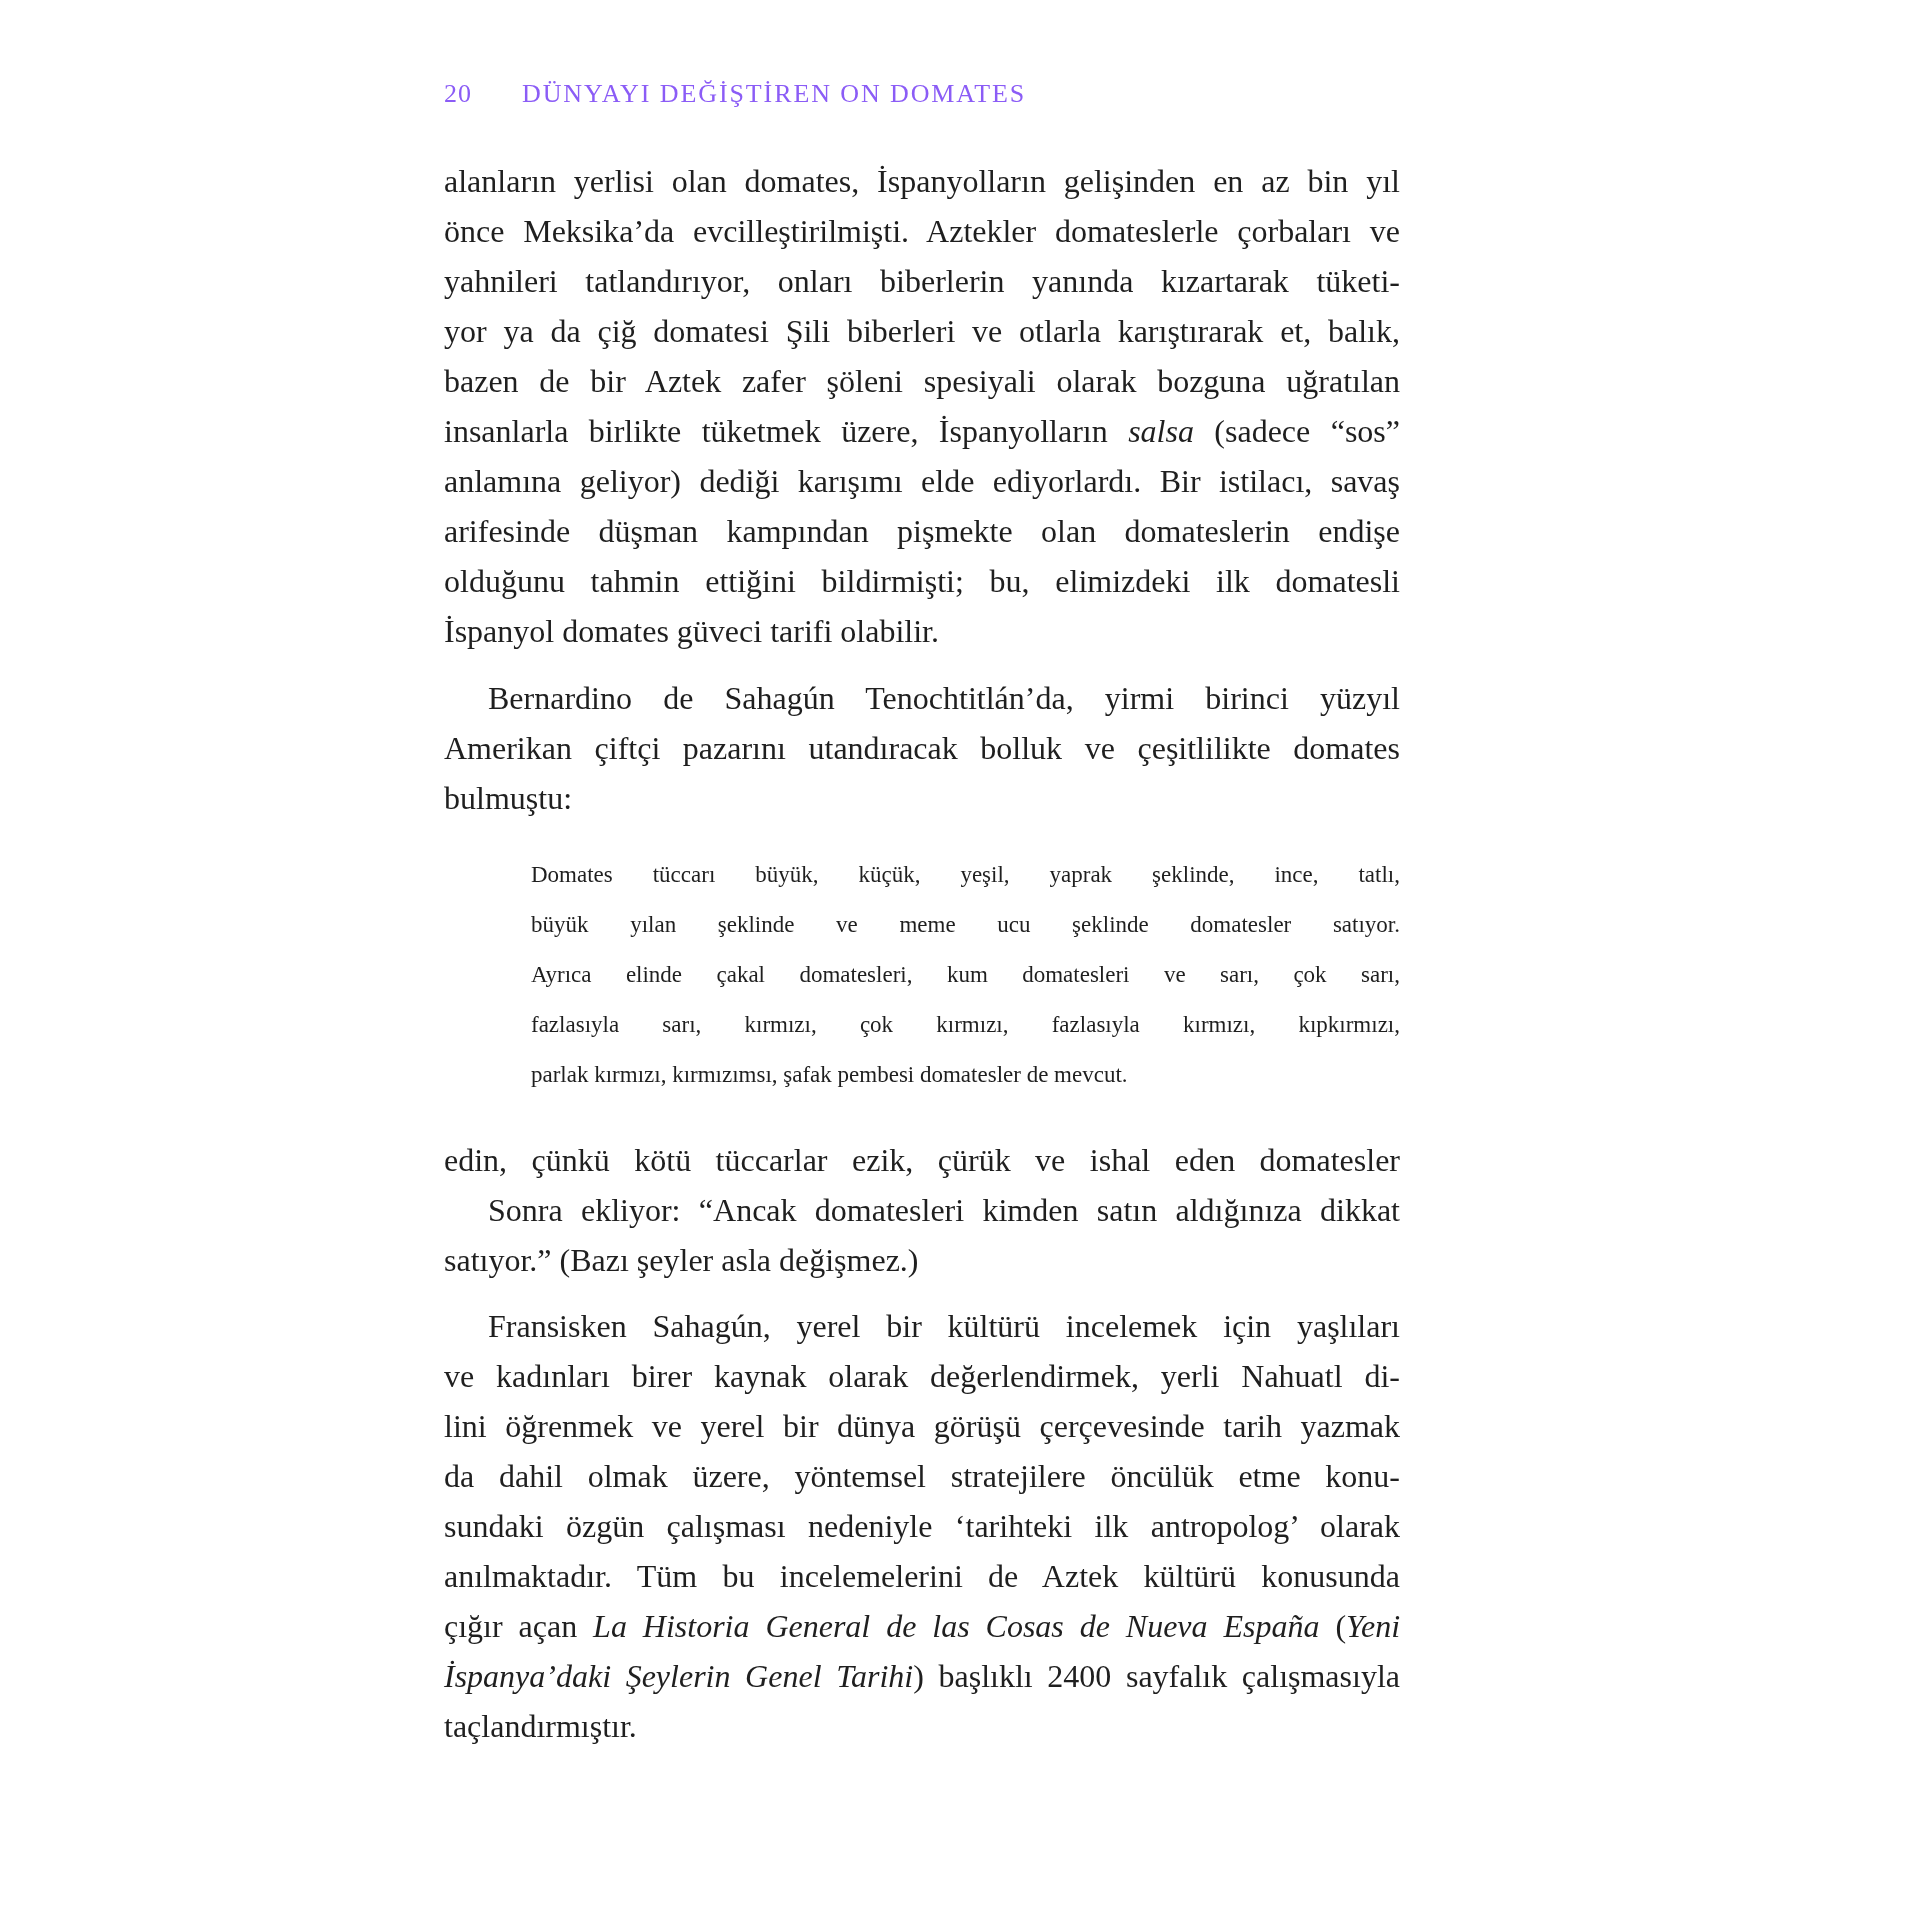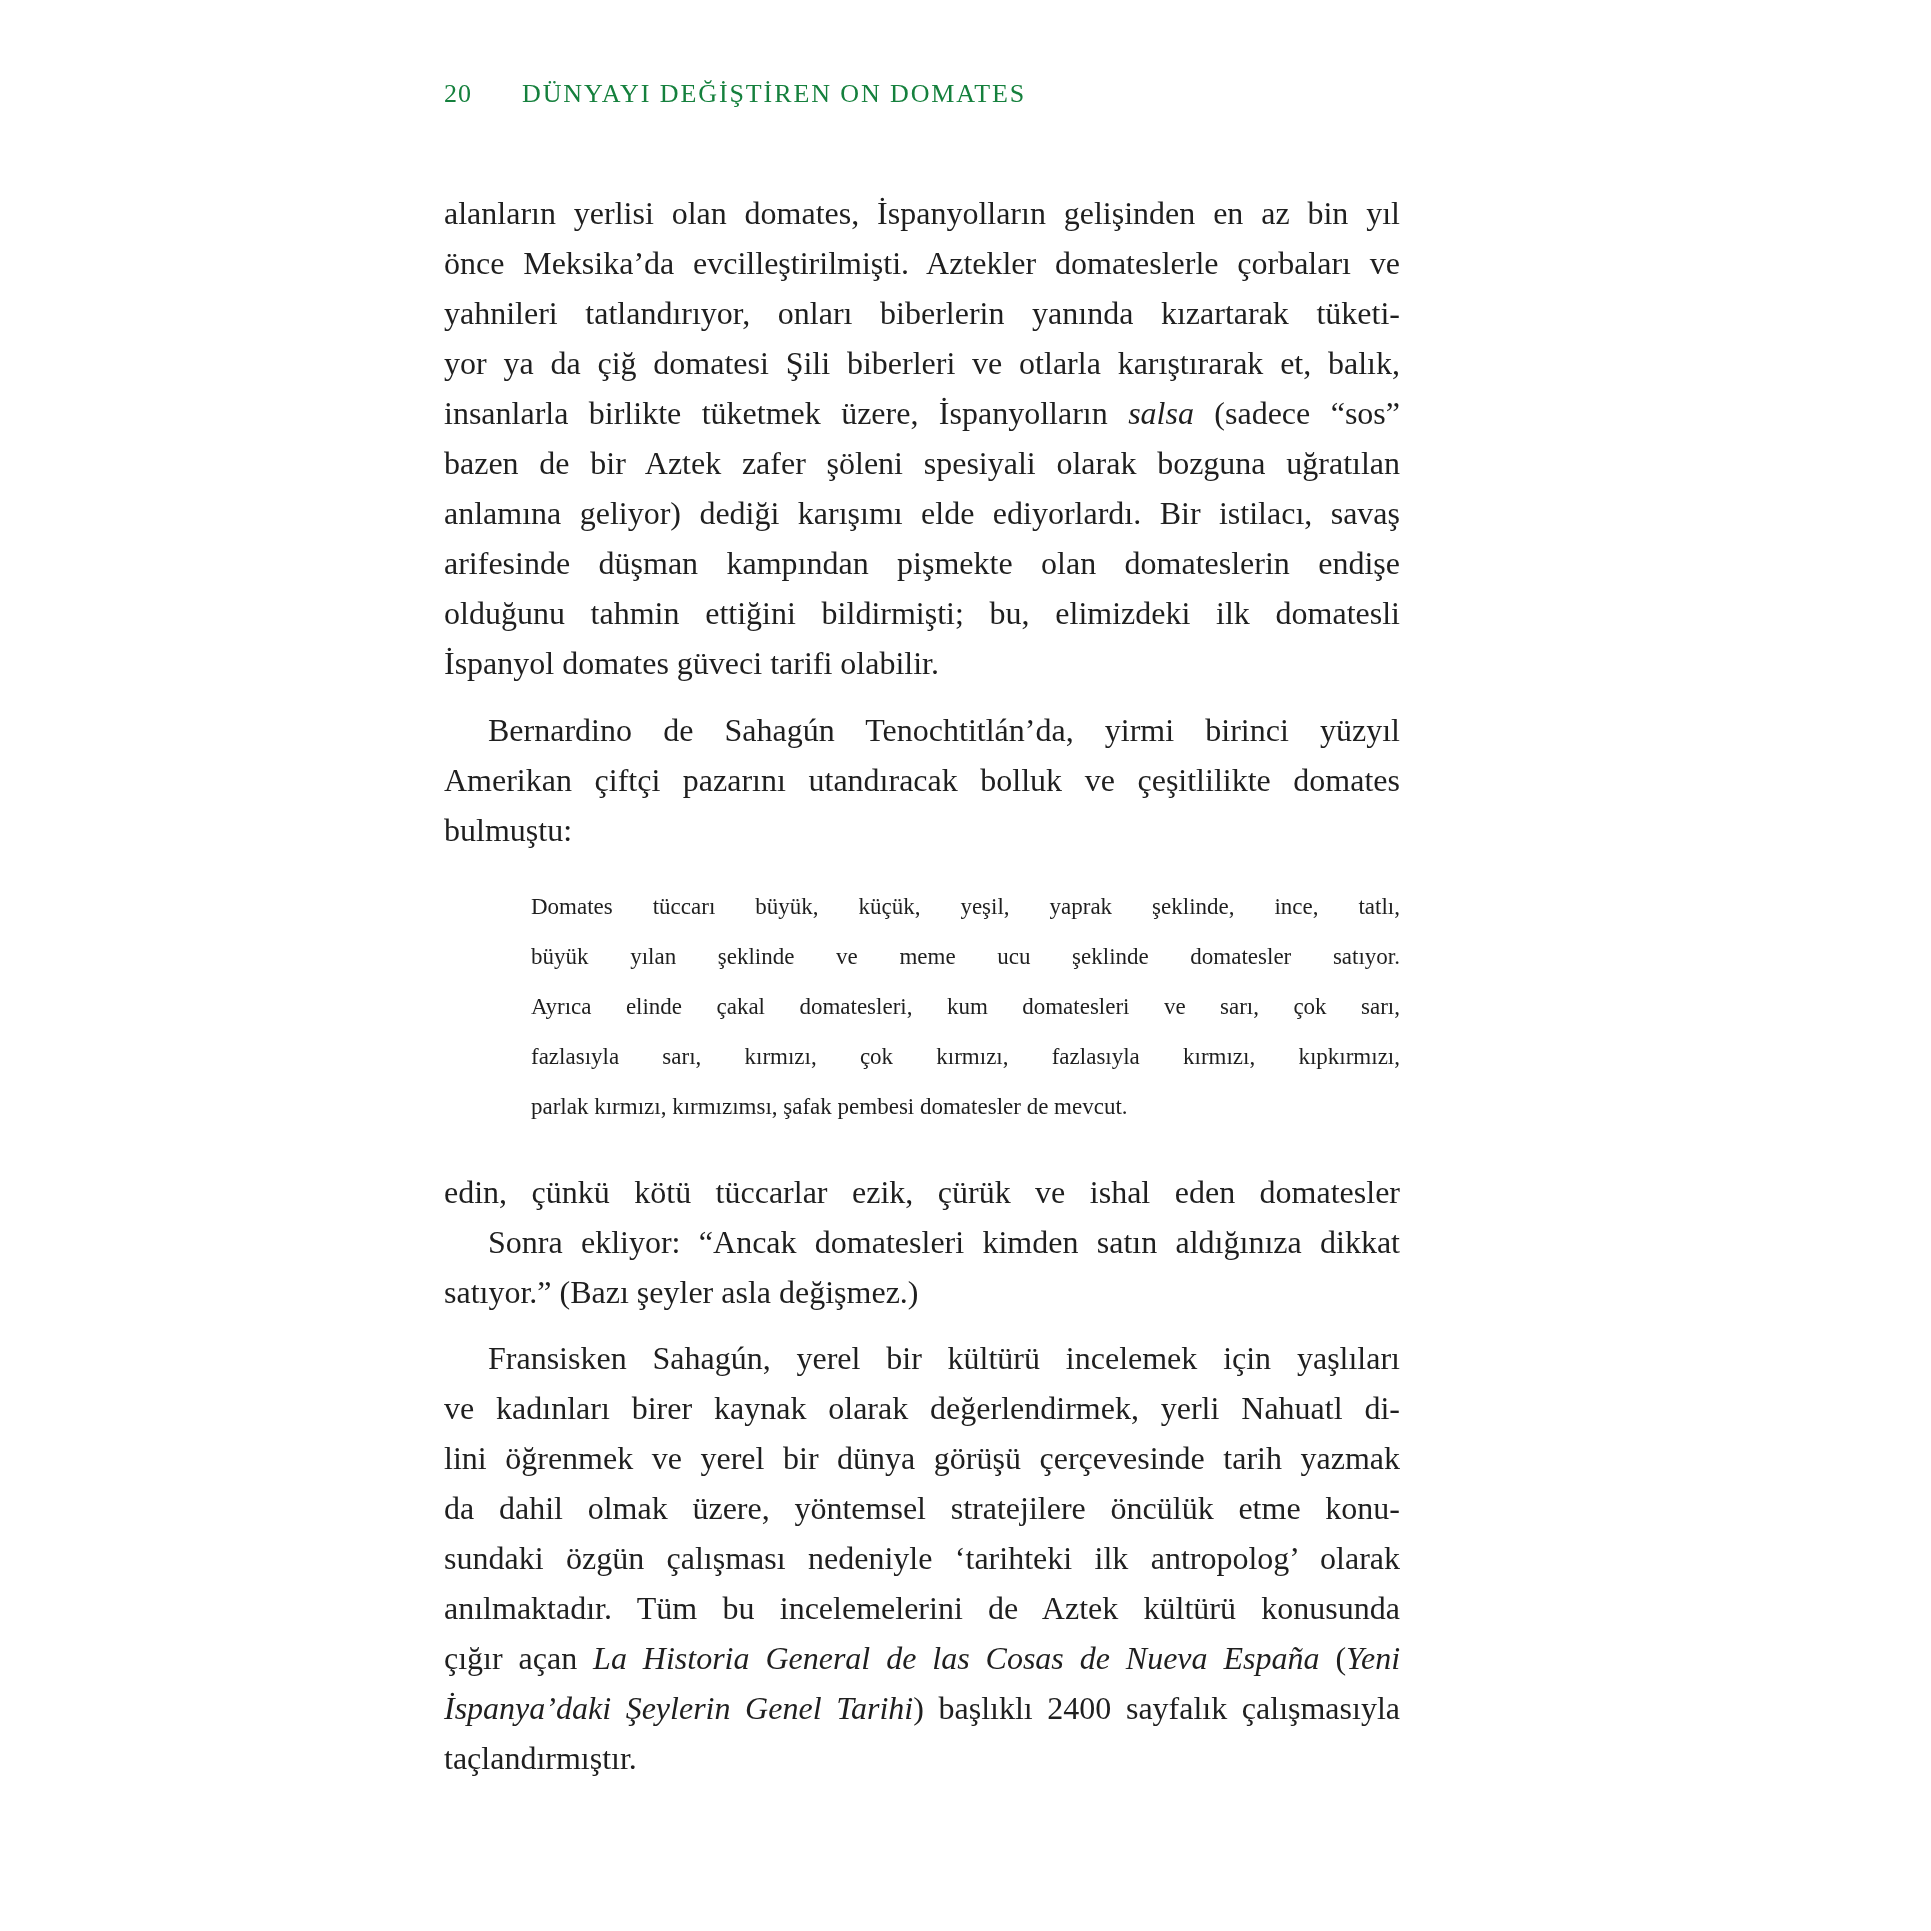--- a/index.html
+++ b/index.html
@@ -19,25 +19,25 @@
     color: #1f1f1f;
   }
   .content {
     position: absolute;
     left: 444px;
     top: 79px;
     width: 956px;
   }
   .header {
     height: 33px;
-    margin-bottom: 76px;
+    margin-bottom: 44px;
     font-size: 26px;
     letter-spacing: 1.9px;
     white-space: nowrap;
-    color: #15803d;
+    color: #8b5cf6;
   }
   .header .pagenum {
     letter-spacing: 1px;
     margin-right: 50px;
   }
   .para {
     font-size: 32px;
     line-height: 50px;
   }
   .p2 { margin-top: 17.4px; }
@@ -69,22 +69,22 @@
 
     <div class="header">
       <span class="pagenum">20</span><span>DÜNYAYI DEĞİŞTİREN ON DOMATES</span>
     </div>
 
     <div class="para p1">
         <div class="ln">alanların yerlisi olan domates, İspanyolların gelişinden en az bin yıl</div>
         <div class="ln">önce Meksika’da evcilleştirilmişti. Aztekler domateslerle çorbaları ve</div>
         <div class="ln">yahnileri tatlandırıyor, onları biberlerin yanında kızartarak tüketi-</div>
         <div class="ln">yor ya da çiğ domatesi Şili biberleri ve otlarla karıştırarak et, balık,</div>
+        <div class="ln">bazen de bir Aztek zafer şöleni spesiyali olarak bozguna uğratılan</div>
         <div class="ln">insanlarla birlikte tüketmek üzere, İspanyolların <i>salsa</i> (sadece “sos”</div>
-        <div class="ln">bazen de bir Aztek zafer şöleni spesiyali olarak bozguna uğratılan</div>
         <div class="ln">anlamına geliyor) dediği karışımı elde ediyorlardı. Bir istilacı, savaş</div>
         <div class="ln">arifesinde düşman kampından pişmekte olan domateslerin endişe</div>
         <div class="ln">olduğunu tahmin ettiğini bildirmişti; bu, elimizdeki ilk domatesli</div>
         <div class="ln ln-last">İspanyol domates güveci tarifi olabilir.</div>
       </div>
 
     <div class="para p2">
         <div class="ln ln-indent">Bernardino de Sahagún Tenochtitlán’da, yirmi birinci yüzyıl</div>
         <div class="ln">Amerikan çiftçi pazarını utandıracak bolluk ve çeşitlilikte domates</div>
         <div class="ln ln-last">bulmuştu:</div>

